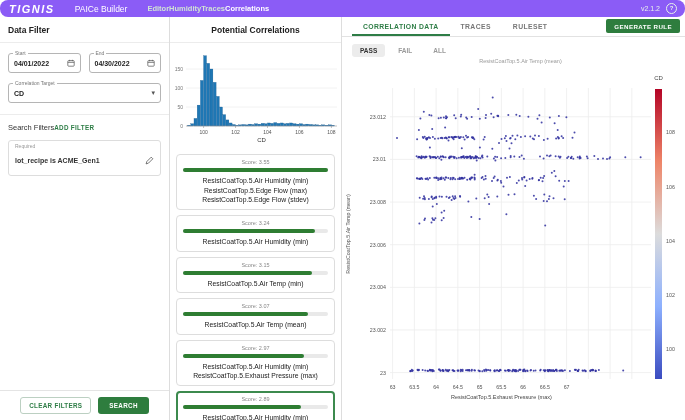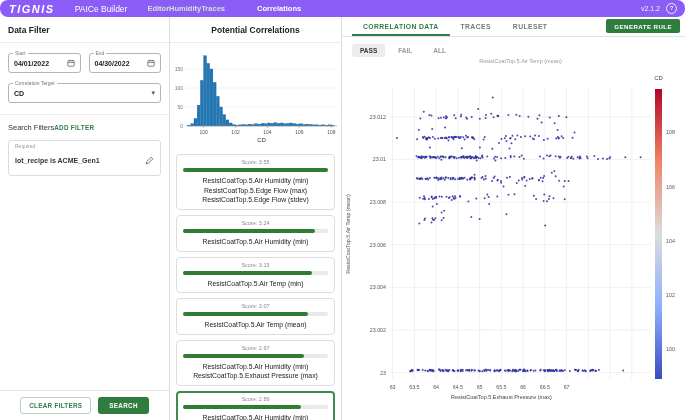--- a/index.html
+++ b/index.html
@@ -5,21 +5,21 @@
   html,body{margin:0;padding:0;}
   body{width:685px;height:420px;position:relative;overflow:hidden;background:#fff;
        font-family:"Liberation Sans",sans-serif;outline:1px solid #d5d5d5;}
   
   .topbar{position:absolute;top:0;left:0;right:0;height:17px;background:#8b5cf6;
           display:flex;align-items:center;padding:0 0 0 9px;box-sizing:border-box;border-radius:8px;}
   .logo{color:#fff;font-weight:bold;font-style:italic;font-size:11px;letter-spacing:1.5px;}
   .app-title{color:#fff;font-weight:normal;font-size:8.5px;margin-left:20px;}
   .nav{display:flex;margin-left:20px;align-items:flex-end;}
   .nav-item{color:#cfe3d4;font-size:7.5px;font-weight:bold;cursor:pointer;}
-  .nav-item.active{color:#ffffff;padding-left:32px;}
+  .nav-item.active{color:#ffffff;}
   .version{margin-left:auto;color:#e8f2ea;font-size:7px;}
   .help{width:9px;height:9px;border:1px solid #e8f2ea;border-radius:50%;color:#e8f2ea;
         font-size:6px;line-height:9px;text-align:center;margin:0 8px 0 6px;font-weight:bold;}
   
   .left{position:absolute;top:17px;left:0;width:170px;bottom:0;border-right:1px solid #ddd;box-sizing:border-box;}
   .middle{position:absolute;top:17px;left:170px;width:172px;bottom:0;border-right:1px solid #ddd;box-sizing:border-box;overflow:hidden;text-align:center;}
   .right{position:absolute;top:17px;left:342px;right:0;bottom:0;}
   .panel-title{font-size:8.5px;font-weight:bold;color:#222;padding:8px 8px 7px;border-bottom:1px solid #ececec;}
   
   .dates{display:flex;gap:8px;padding:10px 8px 0;}

